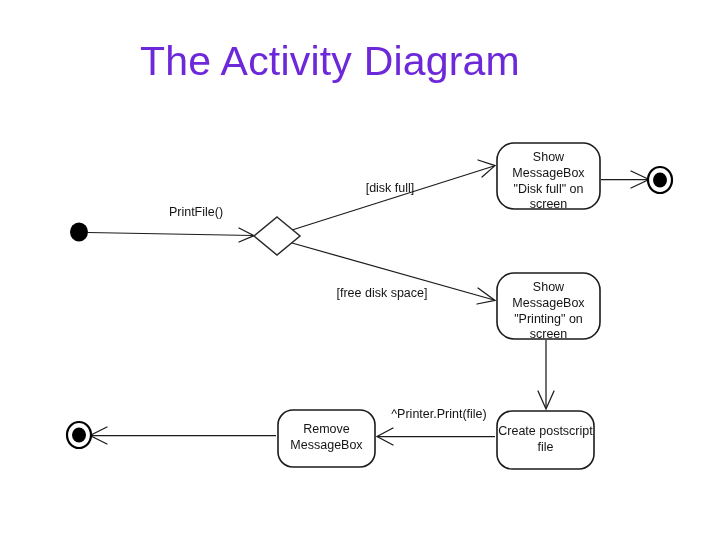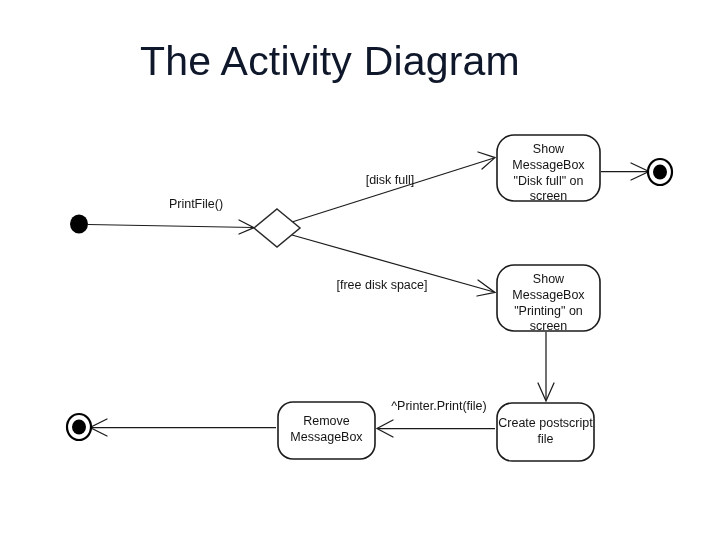--- a/index.html
+++ b/index.html
@@ -22,28 +22,28 @@
   }
   #slide-title {
     position: absolute;
     left: 0;
     top: 38px;
     width: 660px;
     text-align: center;
     font-family: "Liberation Sans", sans-serif;
     font-size: 41px;
     font-weight: 400;
-    color: #0f172a;
+    color: #6d28d9;
     letter-spacing: 0.2px;
     white-space: nowrap;
   }
   #diagram-area {
     position: absolute;
     left: 0;
-    top: 100px;
+    top: 108px;
     width: 720px;
     height: 400px;
   }
   svg#activity-diagram {
     display: block;
     width: 720px;
     height: 400px;
   }
   .node-shape {
     fill: #ffffff;

